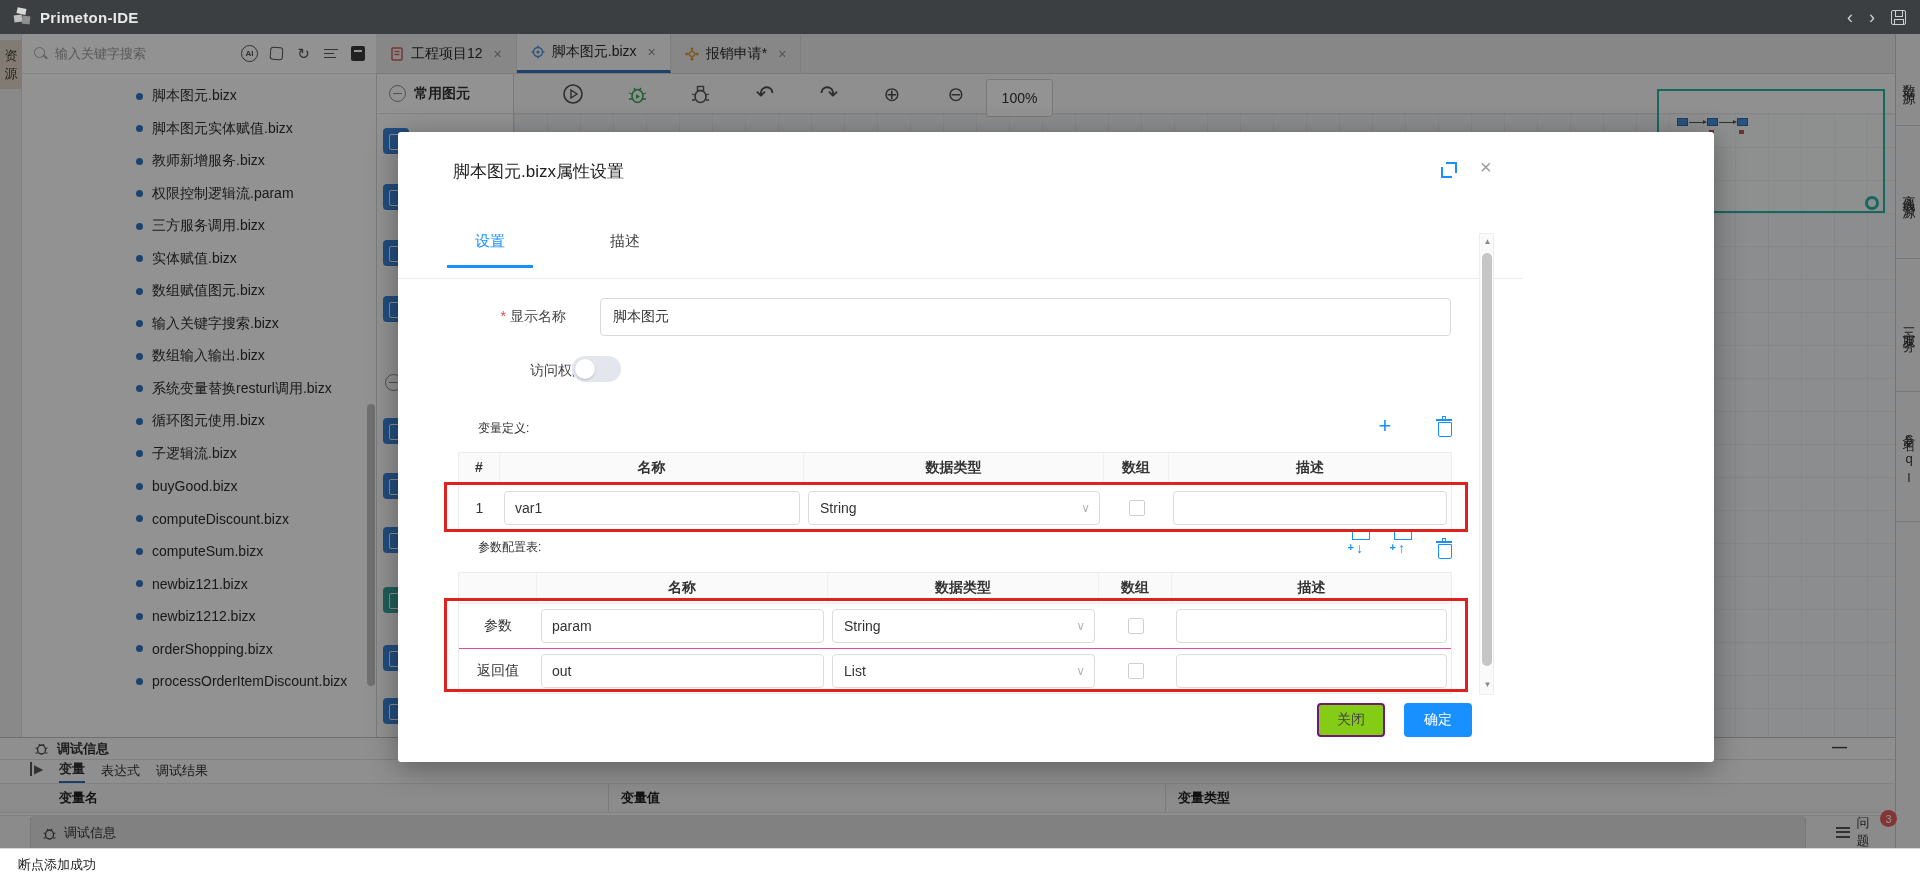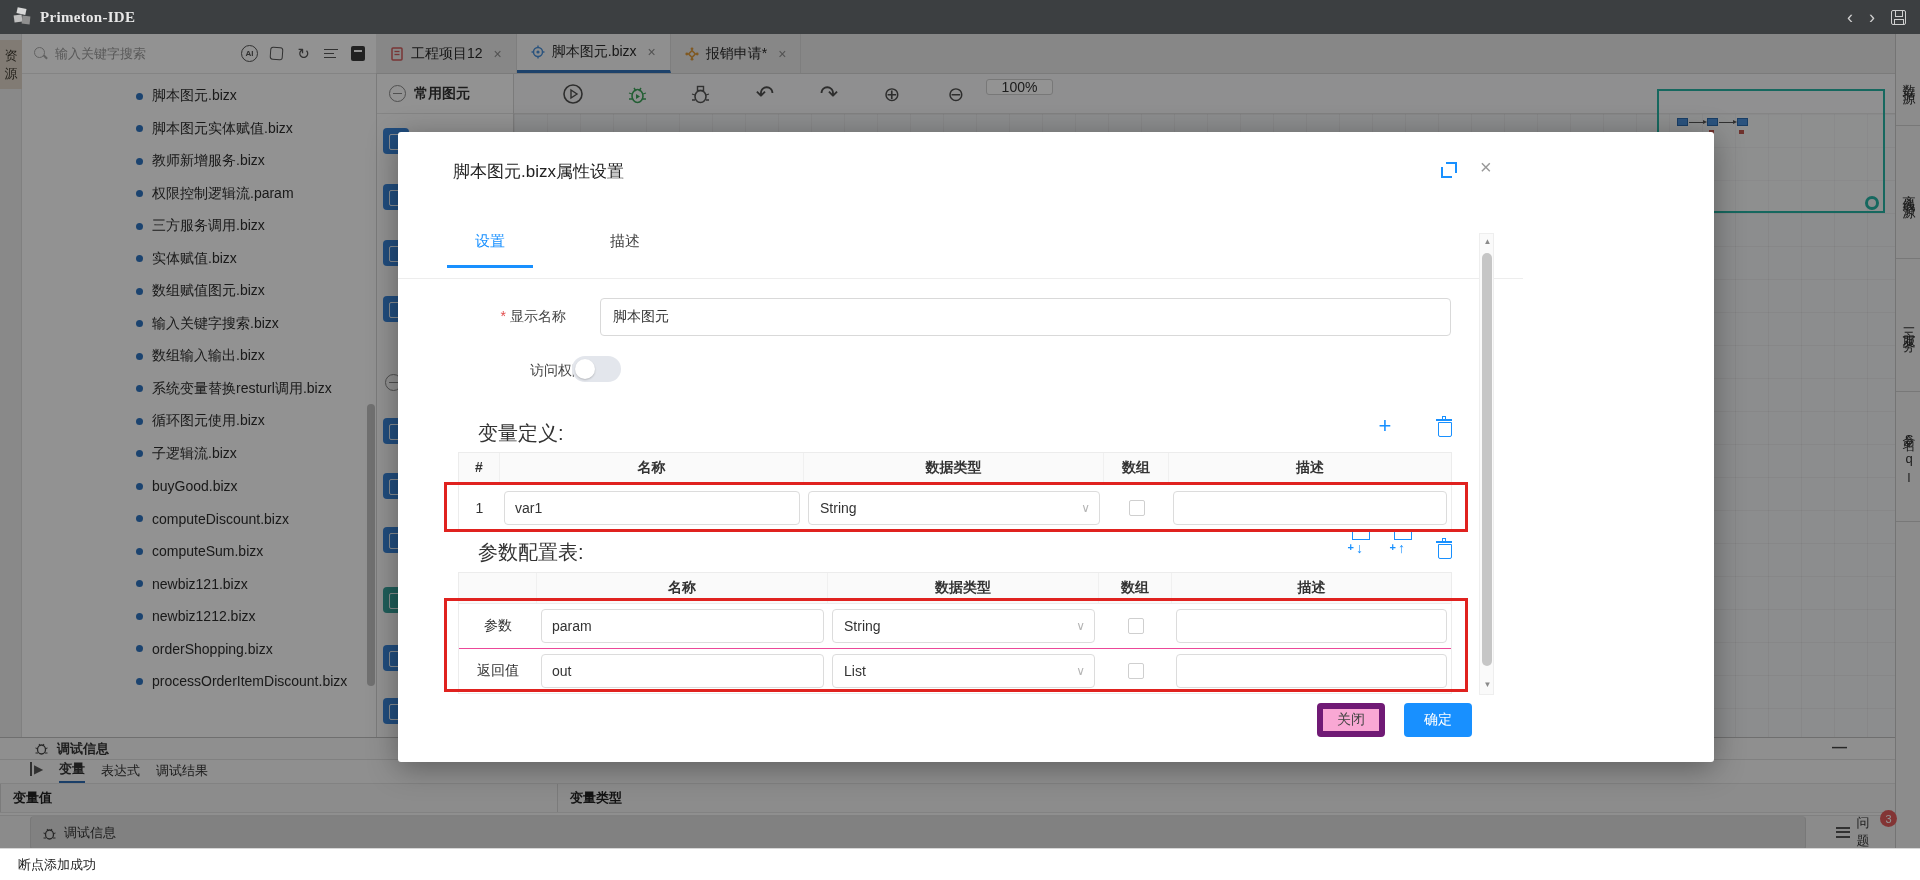--- a/index.html
+++ b/index.html
@@ -5,21 +5,21 @@
   * { margin:0; padding:0; box-sizing:border-box; }
   html,body { width:1920px; height:880px; overflow:hidden; background:#e9e9e9;
               font-family:"Liberation Sans","DejaVu Sans",sans-serif; }
   #app { position:relative; width:1920px; height:880px; background:#f0f0f0; }
 
   
   .titlebar { position:absolute; left:0; top:0; width:1920px; height:34px;
               background:#3c3f41; color:#e8e8e8; display:flex; align-items:center;
               z-index:60; }
   .logo { width:20px; height:20px; margin:0 8px 0 12px; }
-  .app-title { font-size:15px; font-weight:600; letter-spacing:.3px;font-family:Liberation Serif, serif; }
+  .app-title { font-size:15px; font-weight:600; letter-spacing:.3px; }
   .tb-right { position:absolute; right:14px; top:0; height:34px; display:flex; align-items:center; gap:16px; }
   .tb-ic { color:#cfcfcf; font-size:18px; line-height:1; cursor:pointer; }
   .floppy { width:15px; height:15px; border:1.6px solid #cfcfcf; border-radius:2px; position:relative; }
   .floppy:before { content:""; position:absolute; left:3px; top:0; width:6px; height:5px; border:1.2px solid #cfcfcf; border-top:none; }
   .floppy:after { content:""; position:absolute; left:2px; bottom:0; width:8px; height:4px; border:1.2px solid #cfcfcf; border-bottom:none; }
 
   
   .left-rail { position:absolute; left:0; top:34px; width:22px; height:703px; background:#ececec; border-right:1px solid #dcdcdc; }
   .rail-tab { margin-top:6px; width:22px; padding:7px 0; background:#ded5c9; color:#3f3a30;
               font-size:13px; text-align:center; line-height:1.35; cursor:pointer; }
@@ -76,21 +76,21 @@
   
   .canvas { position:absolute; left:514px; top:74px; width:1381px; height:663px; background:#f2f3f5; }
   .canvas-grid { position:absolute; inset:40px 0 0 0;
       background-image:linear-gradient(rgba(0,0,0,.045) 1px, transparent 1px),
                        linear-gradient(90deg, rgba(0,0,0,.045) 1px, transparent 1px);
       background-size:33px 33px; }
   .cv-toolbar { position:absolute; left:0; top:0; width:100%; height:40px; background:#f7f7f8;
                 border-bottom:1px solid #ddd; }
   .cv-ic { position:absolute; top:8px; width:24px; height:24px; display:flex; align-items:center;
            justify-content:center; font-size:20px; color:#4f4f4f; cursor:pointer; }
-  .zoom-box { position:absolute; left:472px; top:5px; width:67px; height:16px; background:#fdfdfd;
+  .zoom-box { position:absolute; left:472px; top:5px; width:67px; height:38px; background:#fdfdfd;
               border:1px solid #cfcfcf; border-radius:3px; display:flex; align-items:center;
               justify-content:center; font-size:14px; color:#333; }
   
   .minimap { position:absolute; left:1143px; top:15px; width:228px; height:124px;
              border:2px solid #26b3a4; background:rgba(255,255,255,.25); }
   .mm-node { position:absolute; top:27px; width:11px; height:8px; background:#4a90d9; border:1px solid #2c6cb0; }
   .mm-line { position:absolute; top:31px; height:1px; background:#555; }
   .mm-arr { position:absolute; top:29px; width:0; height:0; border-left:4px solid #555;
             border-top:2.5px solid transparent; border-bottom:2.5px solid transparent; }
   .mm-mark { position:absolute; top:39px; width:5px; height:4px; background:#c0564f; }
@@ -158,21 +158,21 @@
 
   .f-label { position:absolute; width:160px; text-align:right; font-size:14px; color:#444; }
   .req:before { content:"*"; color:#e24b4b; margin-right:4px; }
   .f-input { position:absolute; height:38px; border:1px solid #d9d9d9; border-radius:4px; background:#fff;
              font-size:14px; color:#333; padding:0 12px; outline:none; font-family:inherit; }
   .toggle { position:absolute; left:174px; top:224px; width:49px; height:26px; border-radius:13px;
             background:#e3e6ec; cursor:pointer; }
   .toggle:after { content:""; position:absolute; left:3px; top:3px; width:20px; height:20px; border-radius:50%;
                   background:#fff; box-shadow:0 1px 2px rgba(0,0,0,.2); }
 
-  .sec-label { position:absolute; left:80px; font-size:20px; color:#333; }
+  .sec-label { position:absolute; left:80px; font-size:12px; color:#333; }
   .m-iconbtn { position:absolute; width:22px; height:22px; color:#1890ff; font-size:22px; line-height:20px;
                text-align:center; cursor:pointer; }
   .trash { position:relative; width:16px; height:18px; }
   .trash:before { content:""; position:absolute; left:1px; top:4px; width:12px; height:13px;
                   border:1.7px solid #1890ff; border-radius:0 0 2px 2px; }
   .trash:after { content:""; position:absolute; left:-1px; top:1px; width:16px; height:1.7px; background:#1890ff; }
   .trash i { position:absolute; left:5px; top:-2px; width:4px; height:3px; border:1.7px solid #1890ff; border-bottom:none; }
   .io-ic { position:relative; width:18px; height:18px; }
   .io-ic:before { content:""; position:absolute; left:0; bottom:0; width:16px; height:7px;
                   border:1.7px solid #1890ff; border-top:none; }
@@ -194,21 +194,21 @@
   .sel { position:relative; width:100%; height:34px; border:1px solid #dcdcdc; border-radius:4px;
          background:#fff; display:flex; align-items:center; padding:0 26px 0 11px; cursor:pointer; }
   .sel .chev { position:absolute; right:9px; color:#b5b5b5; font-size:12px; }
   .cbx { width:16px; height:16px; border:1px solid #cfcfcf; border-radius:2px; background:#fff; cursor:pointer; }
   .rowlabel { font-size:14px; color:#333; text-align:center; }
 
   .ann { position:absolute; border:3px solid #e0221f; pointer-events:none; z-index:5; }
 
   .m-btn { position:absolute; top:571px; width:68px; height:34px; border-radius:4px; font-size:14px;
            display:flex; align-items:center; justify-content:center; cursor:pointer; }
-  .btn-close { left:919px; background:#f9a8d4; border:6px solid #701a75; color:#444; }
+  .btn-close { left:919px; background:#84cc16; border:2px solid #701a75; color:#444; }
   .btn-ok { left:1006px; background:#1890ff; color:#fff; }
 
   .m-scroll { position:absolute; left:1081px; top:101px; width:15px; height:462px; background:#fafafa;
               border:1px solid #eee; }
   .m-thumb { position:absolute; left:1.5px; top:19px; width:10px; height:413px; background:#c6c6c6; border-radius:5px; }
   .m-sar { position:absolute; width:15px; text-align:center; font-size:8px; color:#8a8a8a; cursor:pointer; }
 </style>
 </head>
 <body>
 
@@ -453,20 +453,21 @@
       <span class="dbg-min">—</span>
     </div>
     <div class="dbg-tabs">
       <span class="dbg-step">▶</span>
       <span class="dbg-tab active">变量</span>
       <span class="dbg-tab">表达式</span>
       <span class="dbg-tab">调试结果</span>
     </div>
     <div class="dbg-cols" style="position:relative">
       <span class="dbg-refresh">↻</span>
+      <div class="dbg-col1">变量名</div>
       <div class="dbg-col2">变量值</div>
       <div class="dbg-col3">变量类型</div>
     </div>
     <div class="dbg-body"></div>
     <div class="dbg-bottom">
       <div class="bchip sel">
         <svg class="bug" viewBox="0 0 15 15">
             <ellipse cx="7.5" cy="8.5" rx="4" ry="4.5" fill="none" stroke="#444" stroke-width="1.3"></ellipse>
             <path d="M5 3l1.5 2M10 3l-1.5 2" stroke="#444" stroke-width="1.1" fill="none"></path>
             <path d="M1.5 7l2.5.8M1.5 12h2.5M13.5 7L11 7.8M13.5 12H11" stroke="#444" stroke-width="1"></path>

